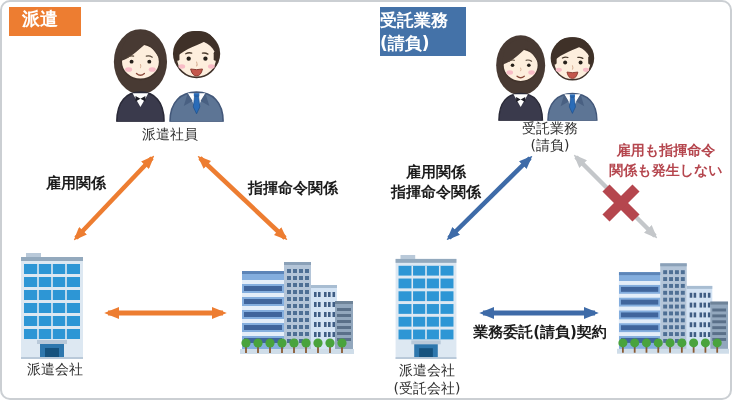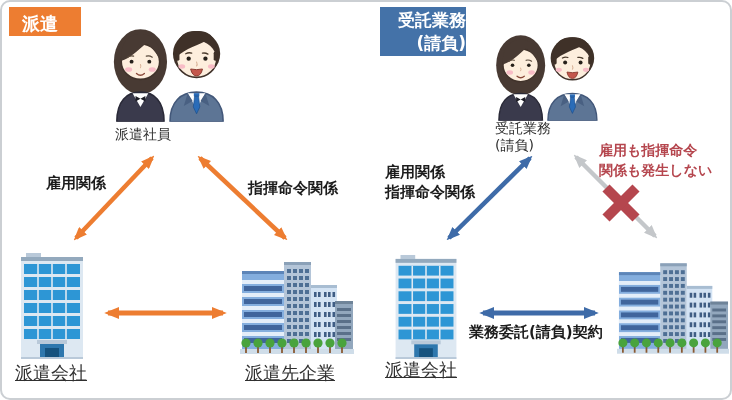--- a/index.html
+++ b/index.html
@@ -19,39 +19,39 @@
   #canvas{
     position:relative;
     width:732px;height:400px;
     background:#ffffff;
     border:2px solid #cbcfd3;
     border-radius:10px;
     overflow:hidden;
   }
   .abs{position:absolute;}
   .hdr{
-    display:flex;align-items:flex-end;justify-content:center;
+    display:flex;align-items:flex-start;justify-content:center;
     color:#fff;font-weight:700;text-align:center;
   }
   .hdr-left{
     left:7px;top:5px;width:72px;height:29px;
     background:var(--orange);
     font-size:18px;justify-content:flex-start;padding-left:13px;
   }
   .hdr-right{
     left:378px;top:5px;width:86px;height:49px;
     background:var(--blue-box);
     font-size:17px;line-height:23px;flex-direction:column;
   }
   .lbl{
     position:absolute;
     font-size:14px;color:var(--ink);
-    white-space:nowrap;
-  }
-  .name{font-size:18px;text-decoration:underline;}
+    white-space:nowrap;text-align:center;
+  }
+  .name{font-size:14px;}
   .bold{font-weight:700;color:var(--ink-bold);font-size:15px;}
   .red{font-weight:700;color:var(--red);font-size:14px;line-height:20px;}
   .lines{line-height:17px;}
   .lines18{line-height:18px;}
   .lines20{line-height:20px;}
   svg.illu{position:absolute;display:block;}
   #arrow-layer{position:absolute;left:0;top:0;pointer-events:none;}
 </style>
 </head>
 <body>
@@ -360,34 +360,34 @@
     <g stroke="#b5464e" stroke-width="10" stroke-linecap="butt">
       <line x1="604" y1="186" x2="634" y2="216"></line>
       <line x1="634" y1="186" x2="604" y2="216"></line>
     </g>
   </svg>
 
   <div class="lbl" style="left:113px;top:124px;width:110px">派遣社員</div>
   <div class="lbl bold" style="left:44px;top:172px;text-align:left">雇用関係</div>
   <div class="lbl bold" style="left:246px;top:177px;text-align:left">指揮命令関係</div>
   <div class="lbl name" style="left:13px;top:359px;width:80px">派遣会社</div>
-  <div class="lbl name" style="left:243px;top:359px;width:104px">派遣先企業</div>
 
   <div class="lbl lines" style="left:493px;top:118px;width:110px">
     <div>受託業務</div>
     <div>(請負)</div>
   </div>
   <div class="lbl bold lines20" style="left:383px;top:160px;width:102px">
     <div>雇用関係</div>
     <div>指揮命令関係</div>
   </div>
   <div class="lbl red" style="left:597px;top:138px;width:134px">
     <div>雇用も指揮命令</div>
     <div>関係も発生しない</div>
   </div>
   <div class="lbl bold" style="left:467px;top:321px;width:142px">業務委託(請負)契約</div>
   <div class="lbl name lines18" style="left:383px;top:359px;width:84px">
     <div>派遣会社</div>
+    <div>(受託会社)</div>
   </div>
   <div class="lbl name lines18" style="left:614px;top:359px;width:114px">
   </div>
 
 </div>
 
 </body></html>

